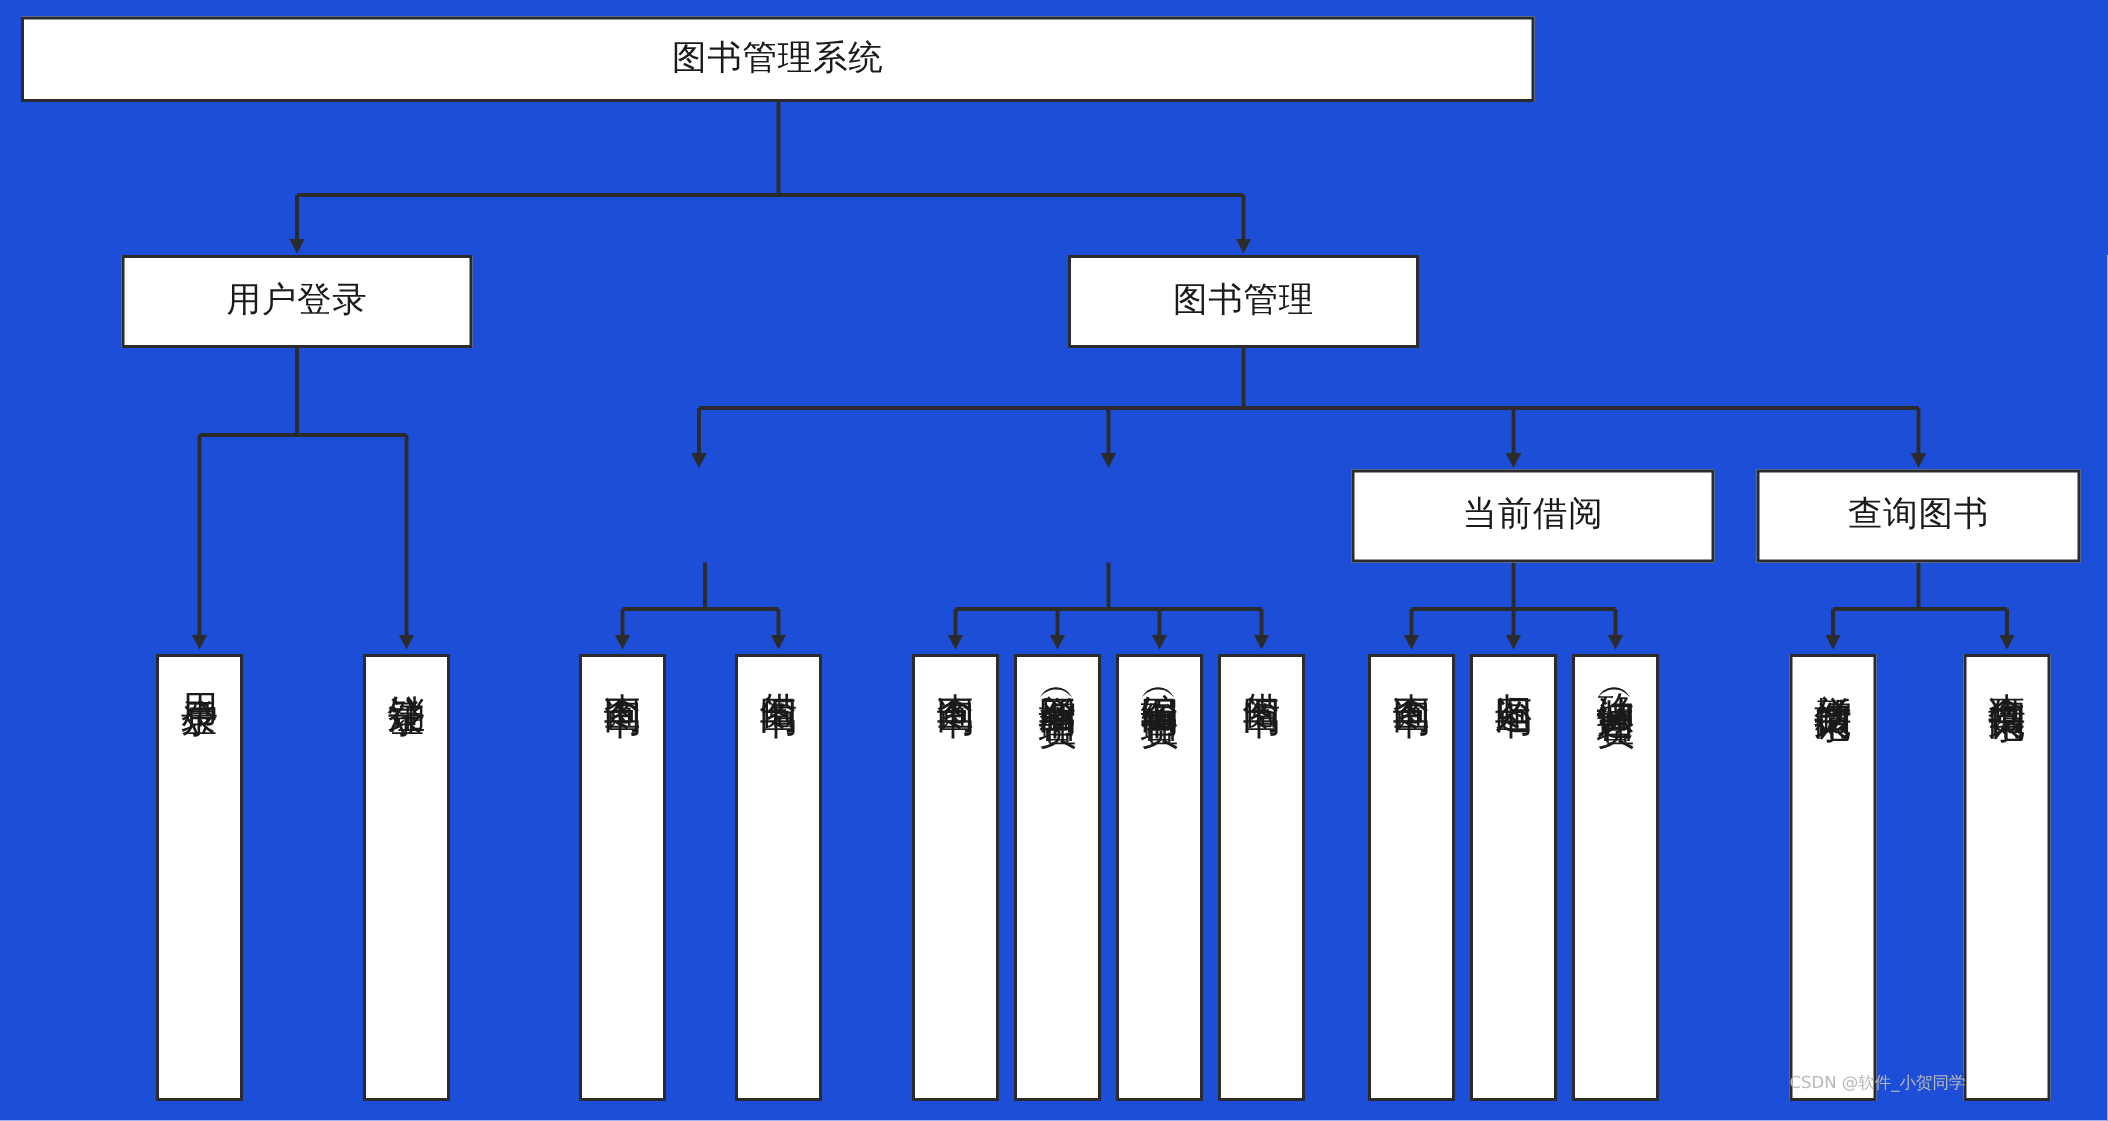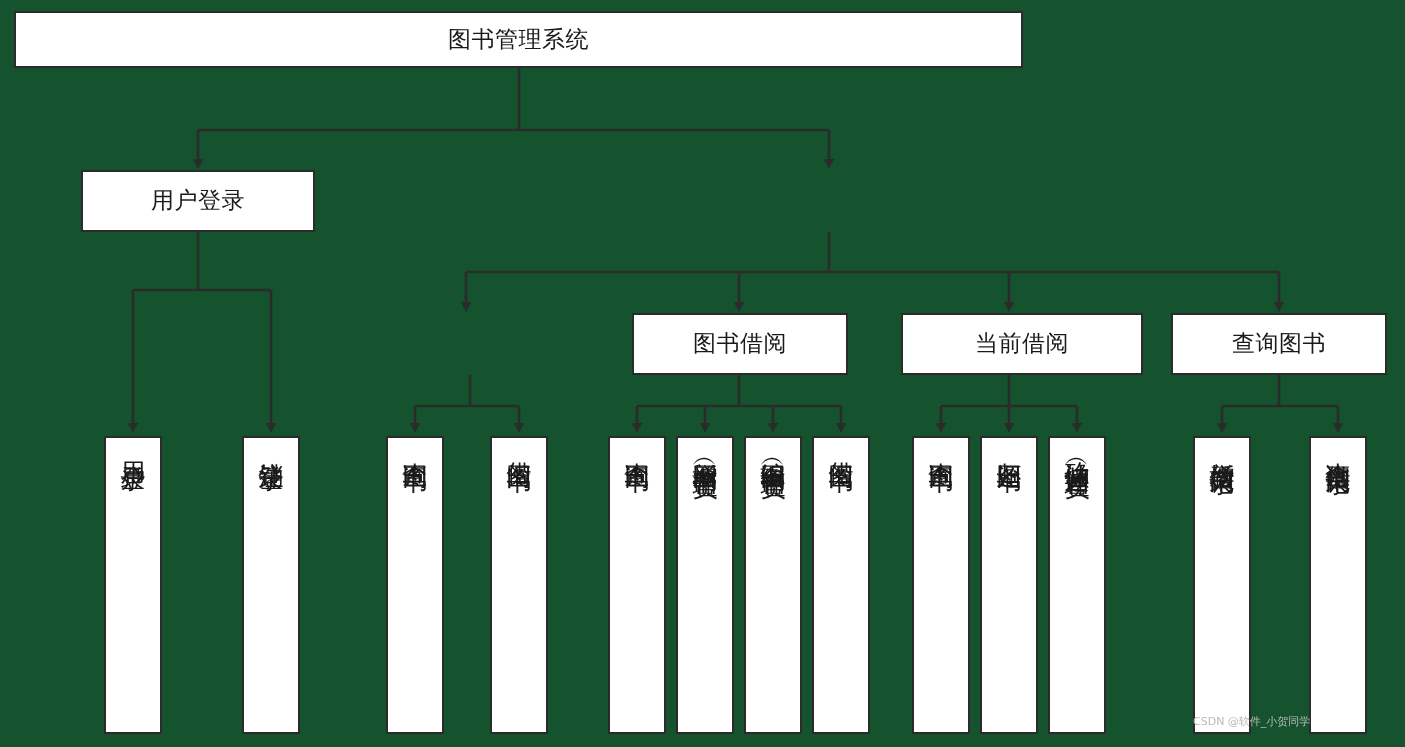--- a/index.html
+++ b/index.html
@@ -4,21 +4,21 @@
 <style>
   html, body {
     margin: 0;
     padding: 0;
     background: #ffffff;
   }
   #canvas {
     position: relative;
     width: 1405px;
     height: 747px;
-    background: #14532d;
+    background: #1d4ed8;
     font-family: "DejaVu Sans", "Liberation Sans", sans-serif;
     overflow: hidden;
   }
   svg.connectors {
     position: absolute;
     left: 0; top: 0;
     width: 1405px;
     height: 747px;
     pointer-events: none;
   }
@@ -129,25 +129,25 @@
   </svg>
 
   <div class="node root horiz" style="left:14px; top:11px; width:1009px; height:57px;">
     <span class="node-label">图书管理系统</span>
   </div>
 
   <div class="node horiz" style="left:81px; top:170px; width:234px; height:62px;">
     <span class="node-label">用户登录</span>
   </div>
 
-
-
-  <div class="node horiz" style="left:632px; top:313px; width:216px; height:62px;">
-    <span class="node-label">图书借阅</span>
-  </div>
+  <div class="node horiz" style="left:712px; top:170px; width:234px; height:62px;">
+    <span class="node-label">图书管理</span>
+  </div>
+
+
 
   <div class="node horiz" style="left:901px; top:313px; width:242px; height:62px;">
     <span class="node-label">当前借阅</span>
   </div>
 
   <div class="node horiz" style="left:1171px; top:313px; width:216px; height:62px;">
     <span class="node-label">查询图书</span>
   </div>
 
   <div class="node vert" style="left:104px; top:436px; width:58px; height:298px;">

